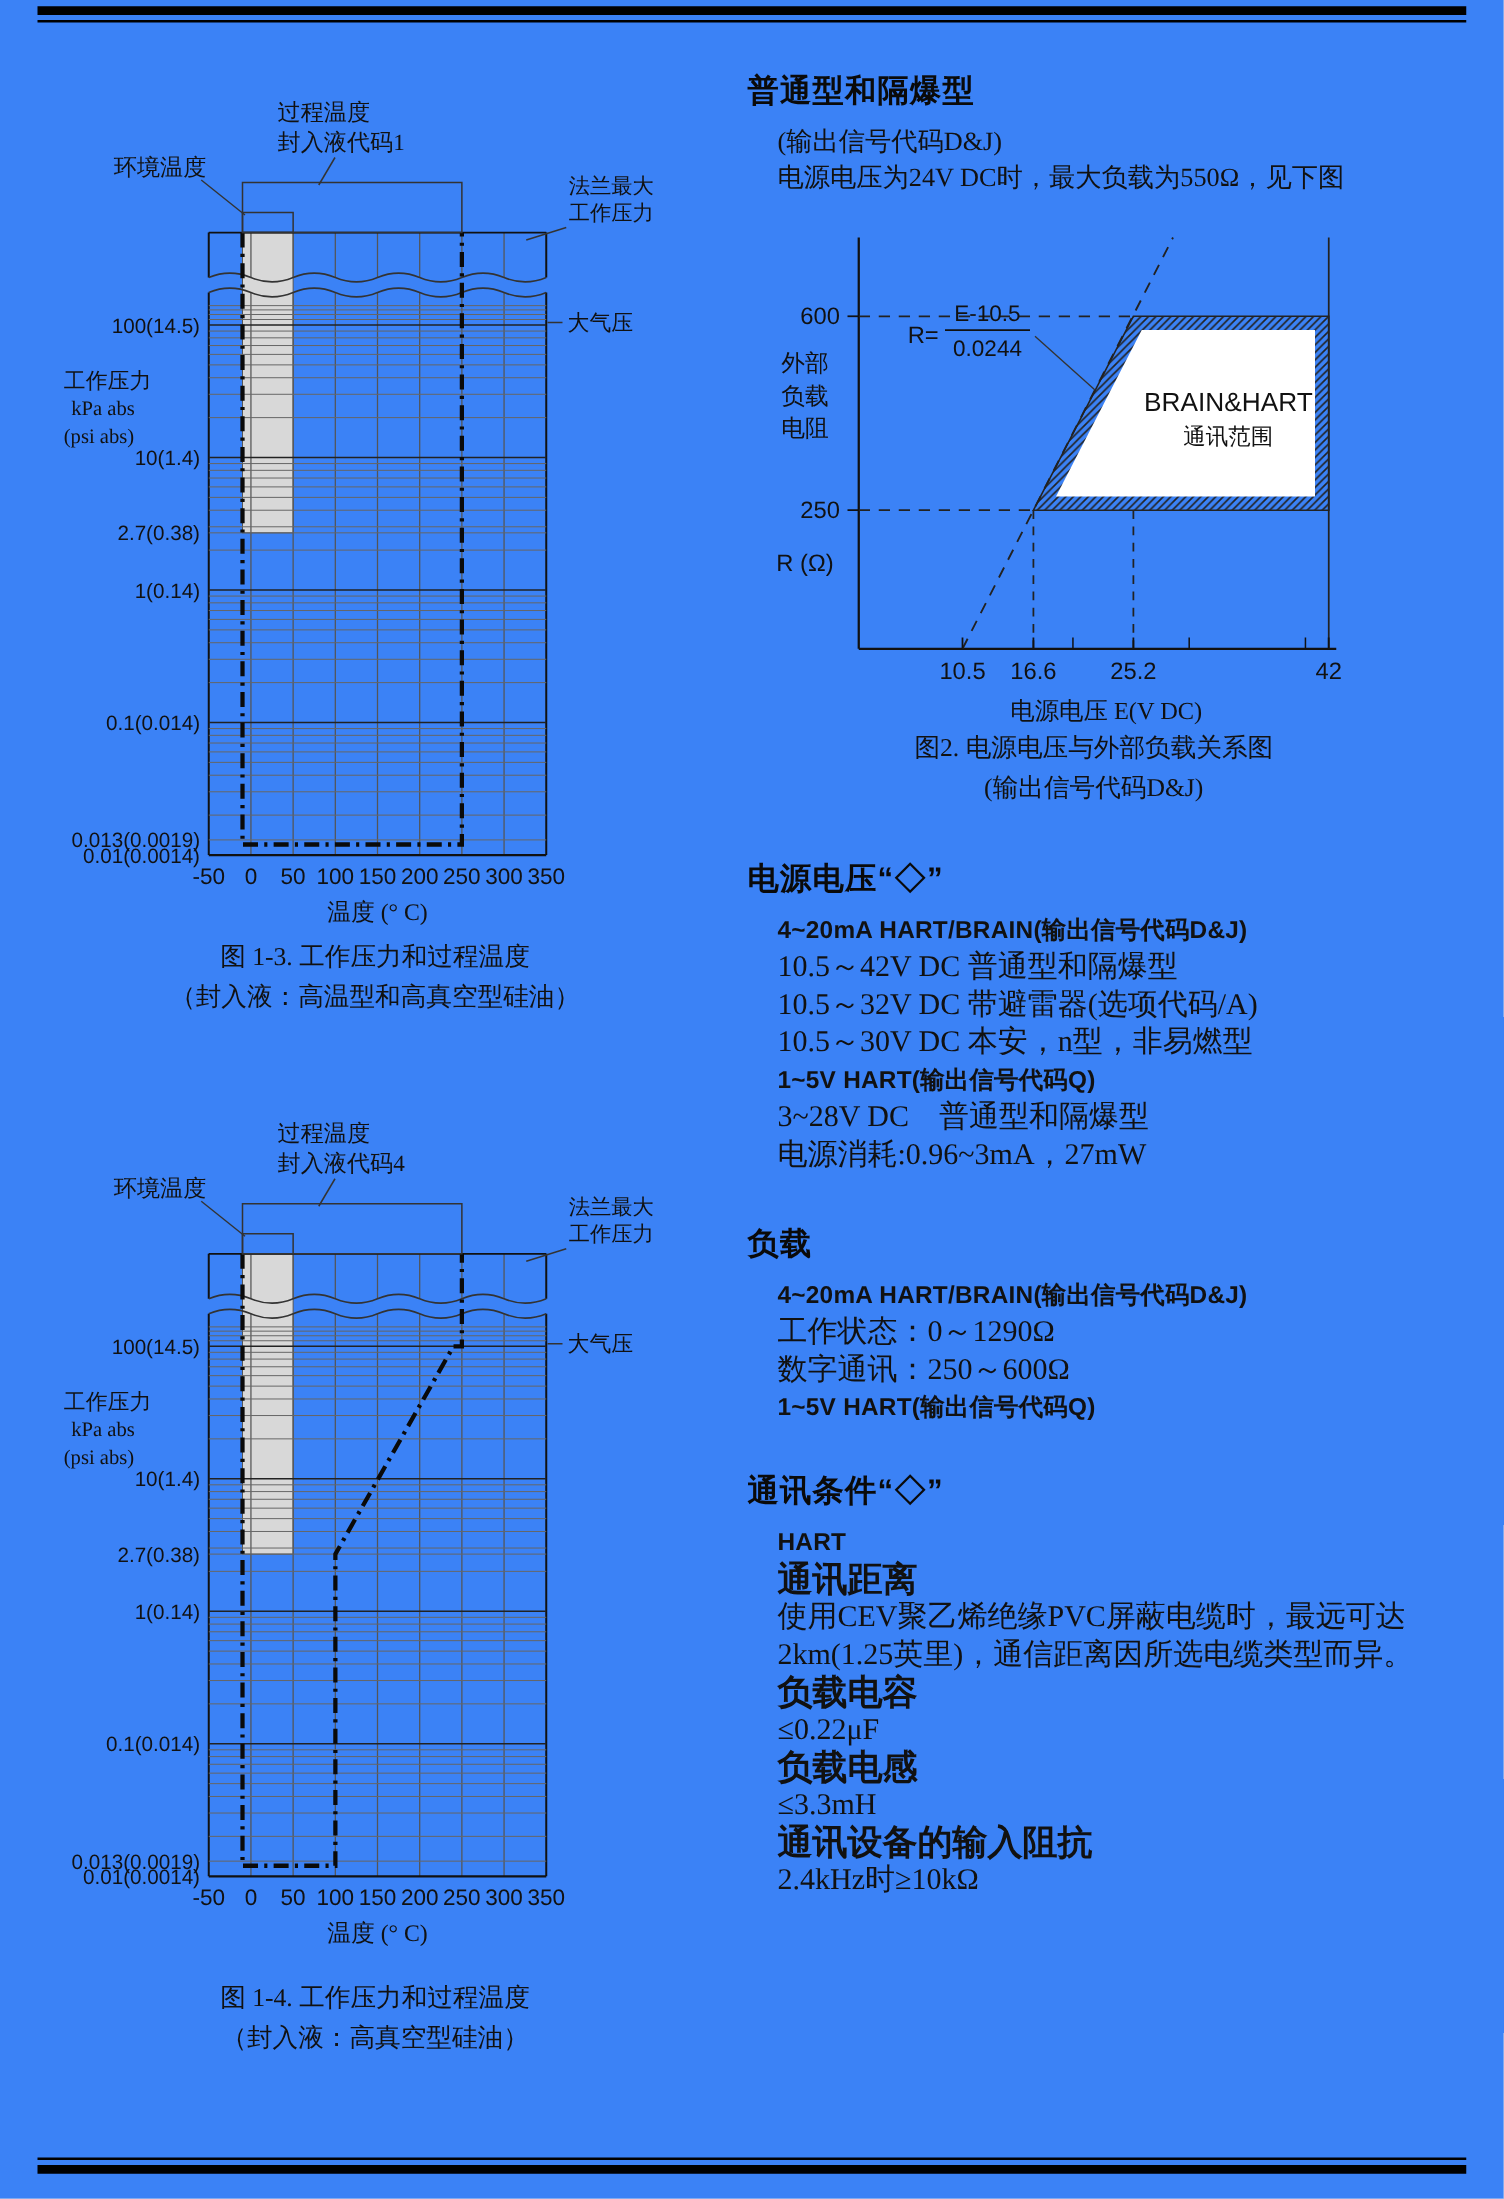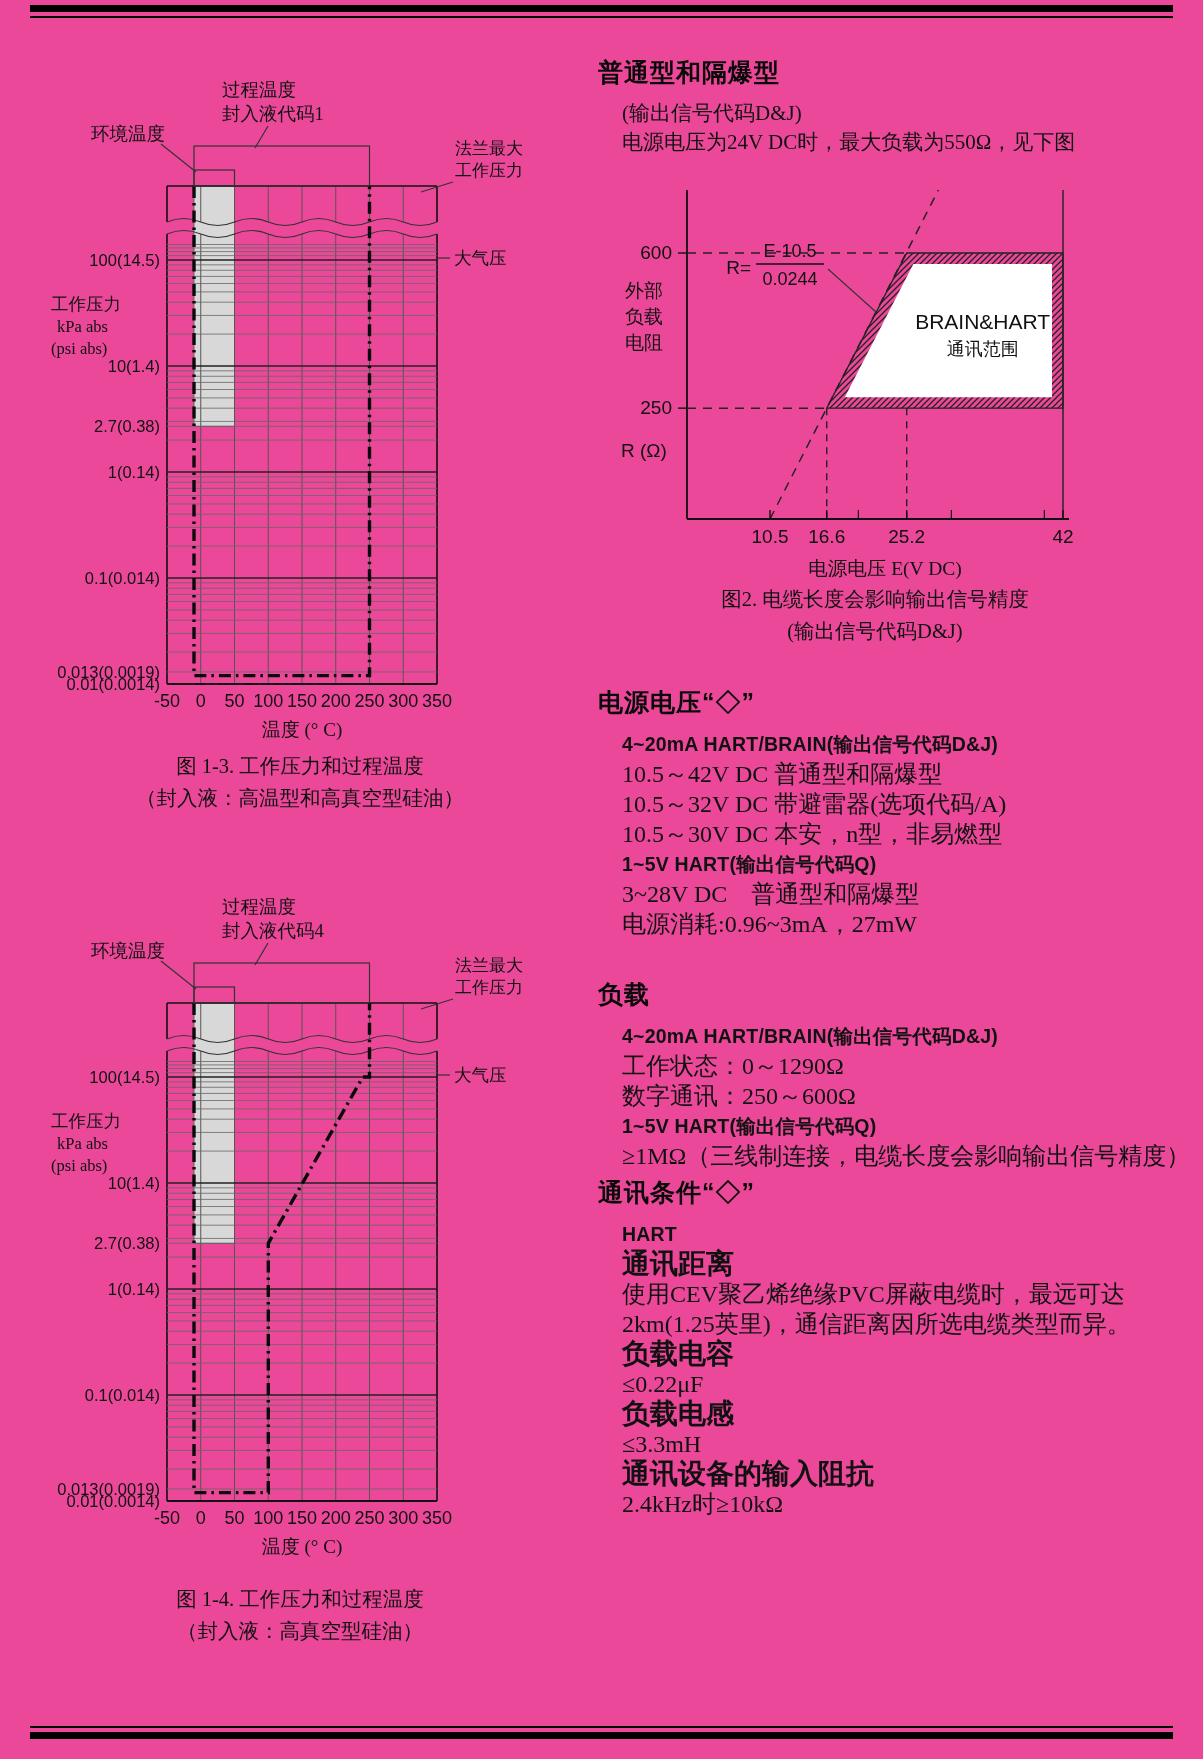--- a/index.html
+++ b/index.html
@@ -1,16 +1,16 @@
 <!DOCTYPE html>
 <html><head>
 <meta charset="utf-8">
 <style>
   html,body{margin:0;padding:0;background:#e8e8e8;}
-  #page{position:relative;width:1203px;height:1759px;background:#ec4899;margin:0 auto;
+  #page{position:relative;width:1203px;height:1759px;background:#3b82f6;margin:0 auto;
         font-family:"Liberation Serif",serif;color:#111;overflow:hidden;}
   .rule{position:absolute;background:#000;}
   .abs{position:absolute;}
   .fig-caption{position:absolute;text-align:center;font-size:20.5px;line-height:32px;color:#111;}
   .sect{position:absolute;}
   .sect h2{margin:0 0 10px 0;font-family:"Liberation Sans",sans-serif;font-weight:bold;
            font-size:25px;color:#0a0a0a;letter-spacing:1px;}
   .body-line{font-family:"Liberation Serif",serif;font-size:21px;line-height:29px;
              padding-left:24px;white-space:nowrap;}
   .items{padding-left:24px;}
@@ -282,21 +282,21 @@
       <text x="77" y="114.01999999999998" font-size="19" font-family="&quot;Liberation Sans&quot;,sans-serif" text-anchor="end">600</text>
       <line x1="92" y1="263.175" x2="83" y2="263.175" stroke="#111" stroke-width="1.4"></line>
       <text x="77" y="269.175" font-size="19" font-family="&quot;Liberation Sans&quot;,sans-serif" text-anchor="end">250</text>
       <text x="30" y="152" font-size="19" font-family="&quot;Liberation Serif&quot;,serif">外部</text>
       <text x="30" y="178" font-size="19" font-family="&quot;Liberation Serif&quot;,serif">负载</text>
       <text x="30" y="204" font-size="19" font-family="&quot;Liberation Serif&quot;,serif">电阻</text>
       <text x="26" y="312" font-size="19" font-family="&quot;Liberation Sans&quot;,sans-serif">R (Ω)</text>
       <text x="290" y="430" font-size="19.5" font-family="&quot;Liberation Serif&quot;,serif" text-anchor="middle">电源电压 E(V DC)</text>
     </svg>
   <div class="fig-caption" style="left:595px;top:583px;width:560px;">
-    <div>图2.  电缆长度会影响输出信号精度</div>
+    <div>图2.  电源电压与外部负载关系图</div>
     <div>(输出信号代码D&amp;J)</div>
   </div>
 
   <div class="sect" style="left:598px;top:686px;">
     <h2>电源电压“◇”</h2>
     <div class="items">
 
     <div class="st-bold-mono">4~20mA HART/BRAIN(输出信号代码D&amp;J)</div>
         <div class="st-normal">10.5～42V DC 普通型和隔爆型</div>
         <div class="st-normal">10.5～32V DC 带避雷器(选项代码/A)</div>
@@ -308,21 +308,20 @@
   </div>
 
   <div class="sect" style="left:598px;top:978px;">
     <h2>负载</h2>
     <div class="items">
 
     <div class="st-bold-mono">4~20mA HART/BRAIN(输出信号代码D&amp;J)</div>
         <div class="st-normal">工作状态：0～1290Ω</div>
         <div class="st-normal">数字通讯：250～600Ω</div>
         <div class="st-bold-mono">1~5V HART(输出信号代码Q)</div>
-        <div class="st-normal">≥1MΩ（三线制连接，电缆长度会影响输出信号精度）</div>
       </div>
   </div>
 
   <div class="sect" style="left:598px;top:1176px;">
     <h2>通讯条件“◇”</h2>
     <div class="items">
 
     <div class="st-bold-mono">HART</div>
         <div class="st-bold">通讯距离</div>
         <div class="st-normal">使用CEV聚乙烯绝缘PVC屏蔽电缆时，最远可达</div>

